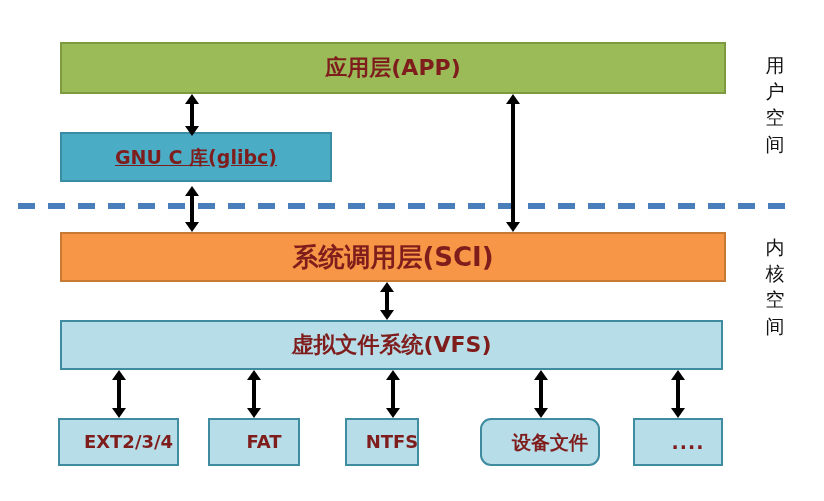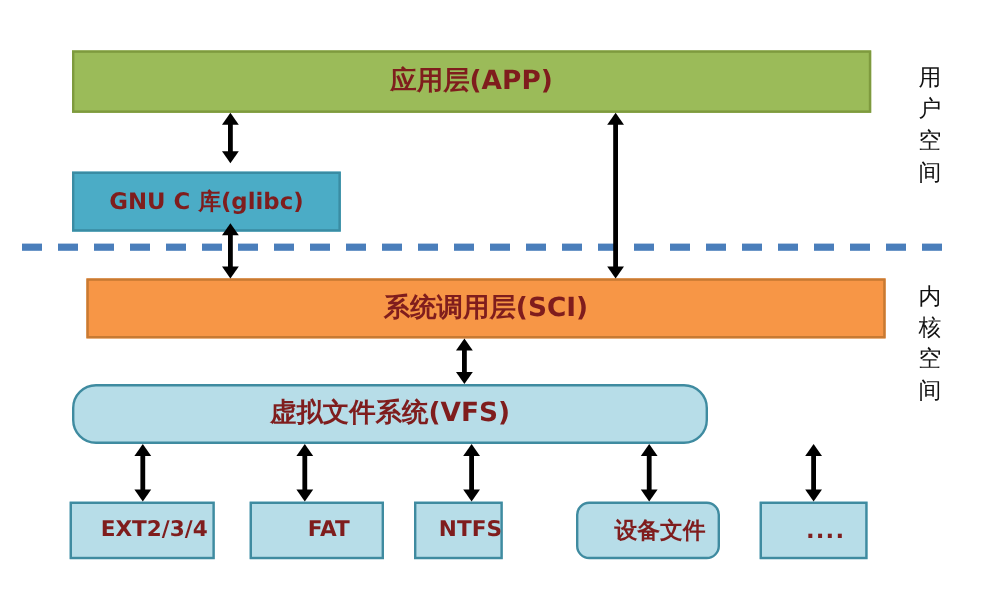--- a/index.html
+++ b/index.html
@@ -38,22 +38,21 @@
     font-size: 22px;
   }
   .box-glibc {
     background: #4BACC6;
     border: 2px solid #3a8ca3;
     font-size: 19px;
   }
   .box-sci {
     background: #F79646;
     border: 2px solid #c77a33;
-    font-size: 22px;
-    margin-left: 12px;
+    font-size: 26px;
   }
   .box-vfs {
     background: #B7DDE8;
     border: 2px solid #3f8ba0;
     font-size: 22px;
   }
   .box-fs {
     background: #B7DDE8;
     border: 2px solid #3f8ba0;
     font-size: 18px;
@@ -122,29 +121,29 @@
     display: block;
   }
 </style>
 </head>
 <body>
 
 <div id="canvas">
 
   <div class="box box-app" style="left:60px; top:42px; width:666px; height:52px;">应用层(APP)</div>
 
-  <div class="box box-glibc" style="left:60px; top:143px; width:224px; height:50px;">GNU C 库(glibc)</div>
+  <div class="box box-glibc" style="left:60px; top:132px; width:272px; height:50px;text-decoration:underline;">GNU C 库(glibc)</div>
 
   <div class="box box-sci" style="left:60px; top:232px; width:666px; height:50px;">系统调用层(SCI)</div>
 
-  <div class="box box-vfs" style="left:60px; top:320px; width:530px; height:50px;border-radius:20px;">虚拟文件系统(VFS)</div>
+  <div class="box box-vfs" style="left:60px; top:320px; width:663px; height:50px;">虚拟文件系统(VFS)</div>
 
   <div class="box box-fs" style="left:58px; top:418px; width:121px; height:48px;">EXT2/3/4</div>
 
-  <div class="box box-fs" style="left:208px; top:418px; width:112px; height:48px;">FAT</div>
+  <div class="box box-fs" style="left:208px; top:418px; width:92px; height:48px;">FAT</div>
 
   <div class="box box-fs" style="left:345px; top:418px; width:74px; height:48px;">NTFS</div>
 
   <div class="box box-fs cjk" style="left:480px; top:418px; width:120px; height:48px;">设备文件</div>
 
   <div class="box box-fs dots" style="left:633px; top:418px; width:90px; height:48px;">....</div>
 
   <div id="divider"></div>
 
   <div class="arrow" style="left:183px; top:94px; height:42px;">

